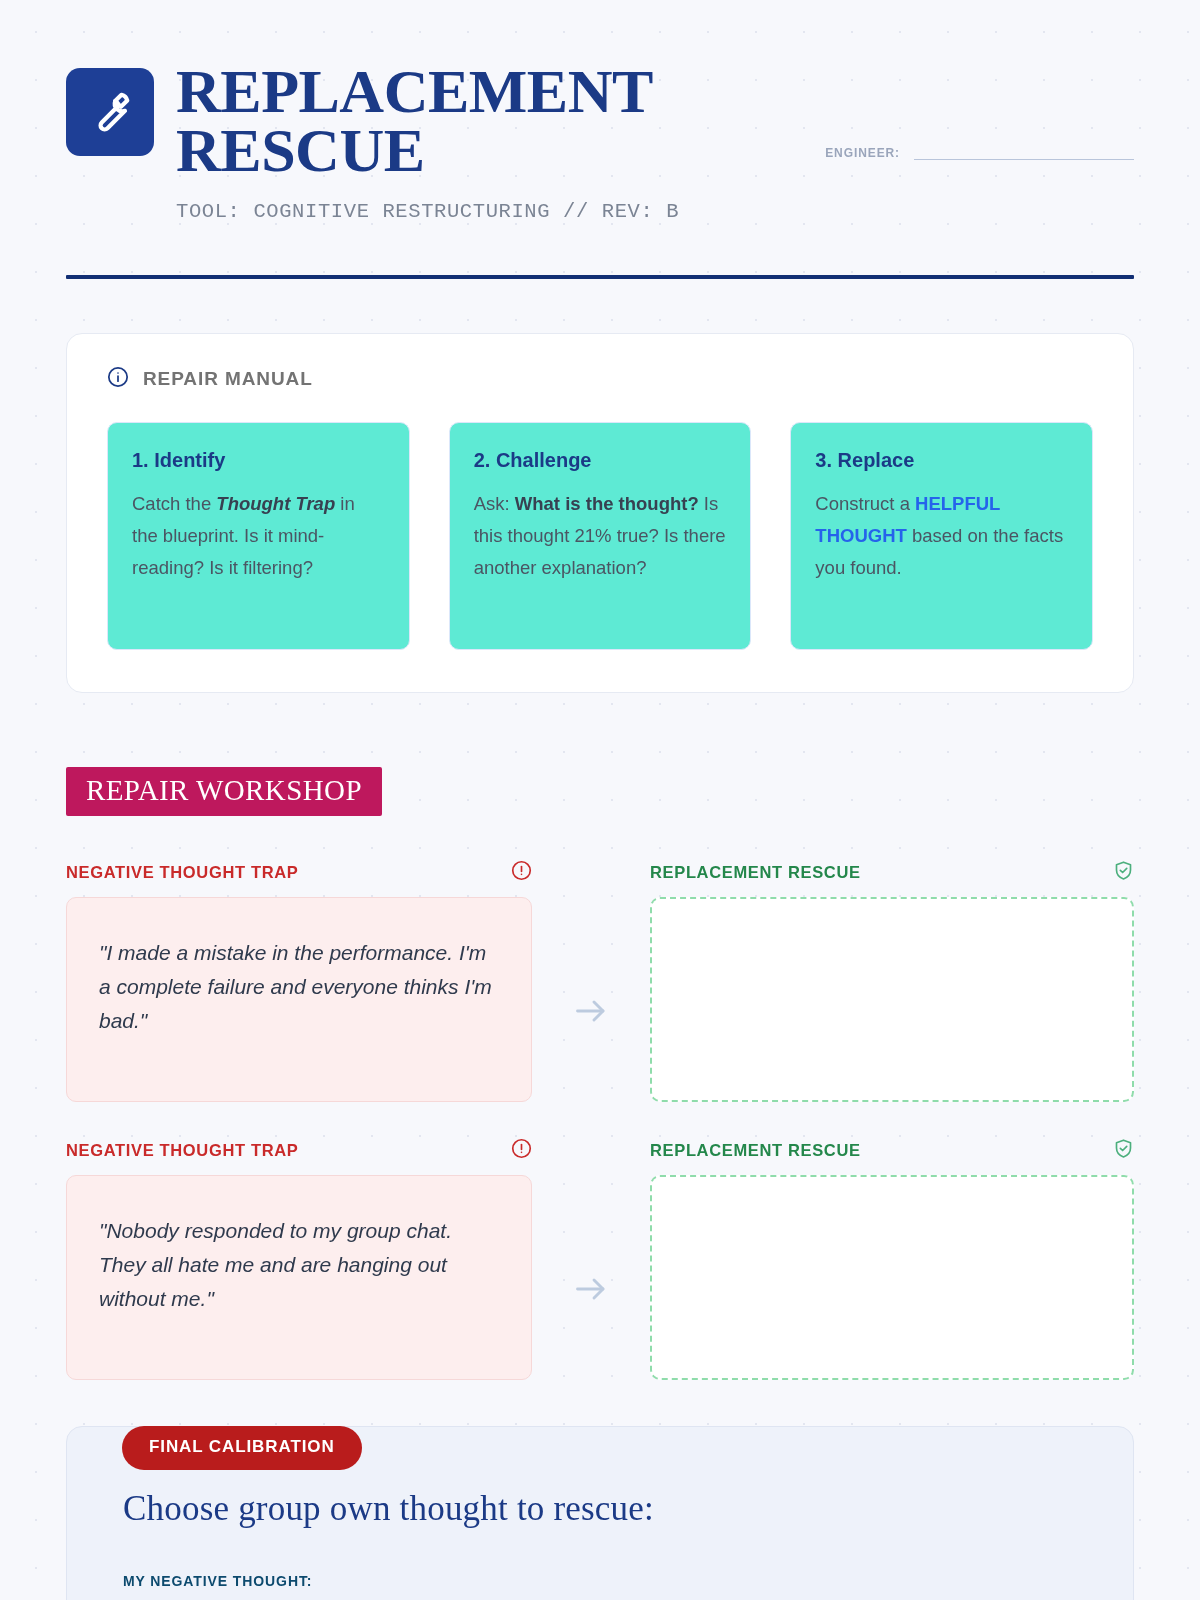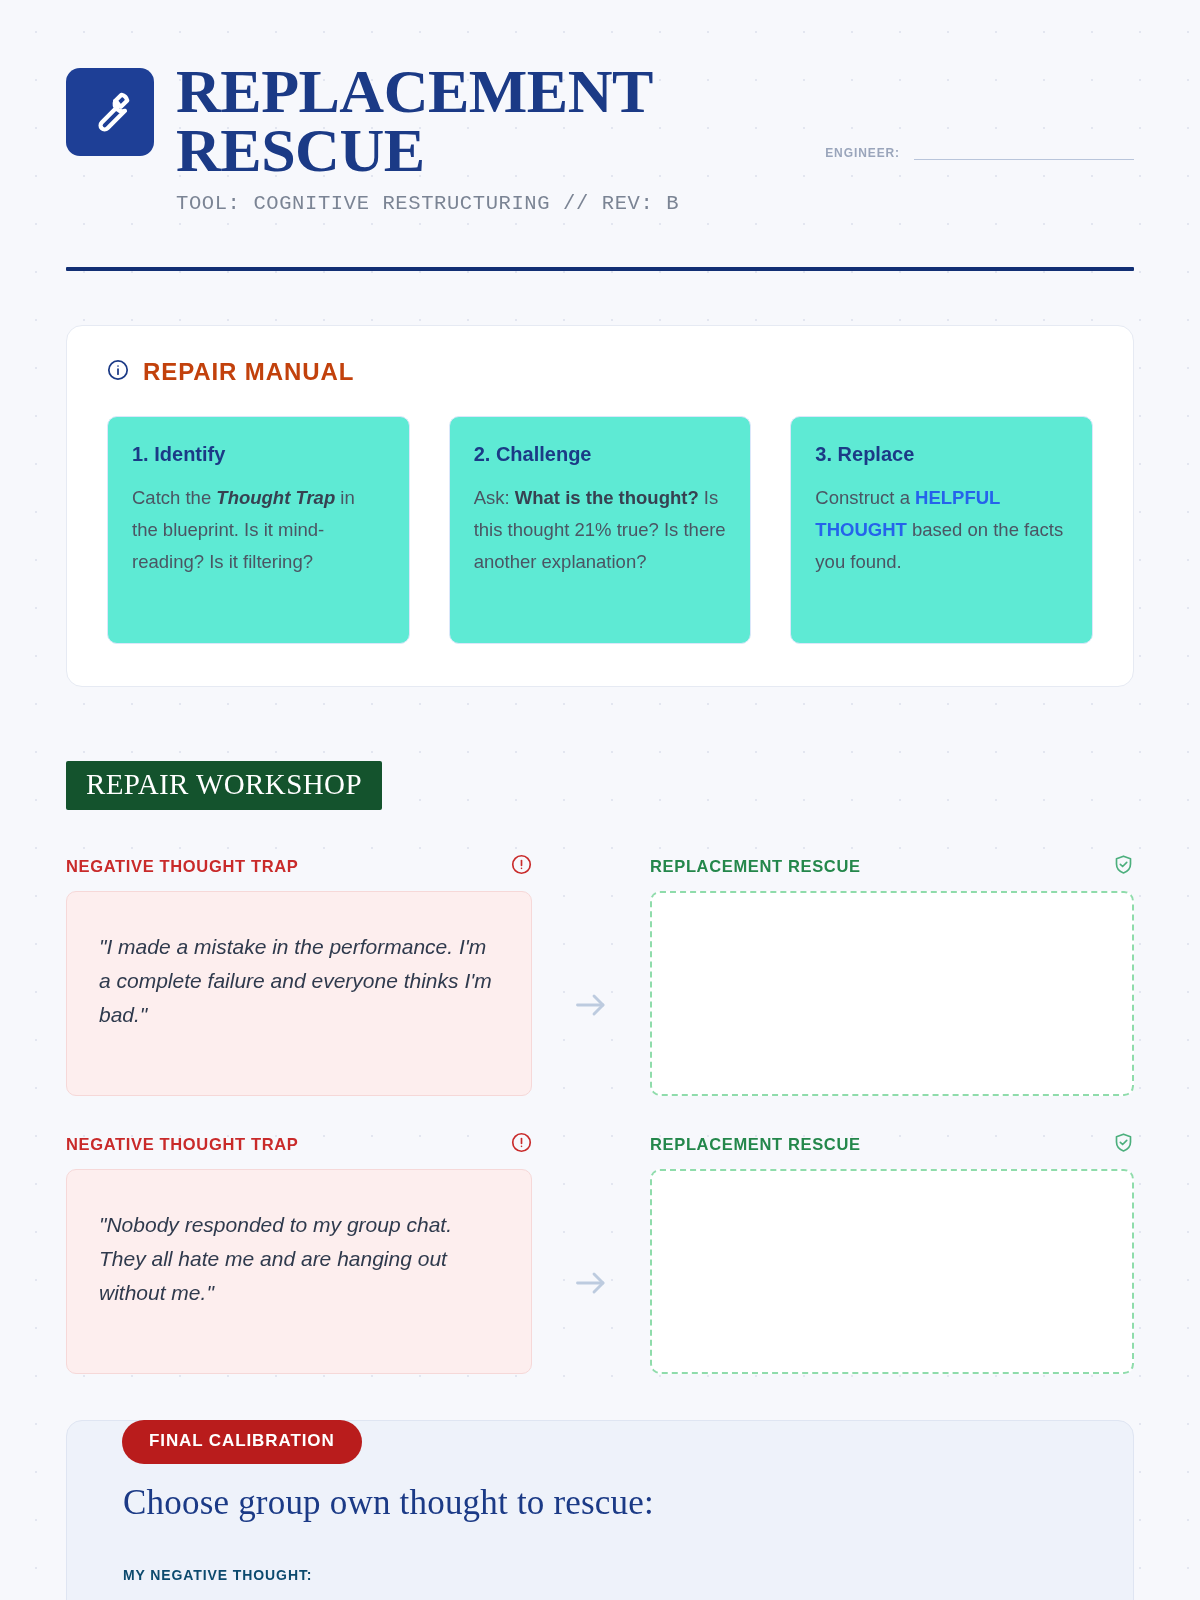--- a/index.html
+++ b/index.html
@@ -56,21 +56,21 @@
     font-family: "Liberation Serif", "DejaVu Serif", serif;
     font-weight: bold;
     font-size: 62px;
     line-height: 0.95;
     letter-spacing: -0.5px;
     color: #1b3a86;
     text-transform: uppercase;
     max-width: 430px;
   }
   .sub-title {
-    margin-top: 12px;
+    margin-top: 20px;
     font-family: "Liberation Mono", "DejaVu Sans Mono", monospace;
     font-size: 20.5px;
     letter-spacing: 0.6px;
     color: #7b8494;
     white-space: nowrap;
   }
 
   .engineer-wrap {
     display: flex;
     align-items: flex-end;
@@ -105,24 +105,24 @@
     border-radius: 16px;
     padding: 32px 40px 42px 40px;
   }
   .manual-head {
     display: flex;
     align-items: center;
     gap: 14px;
     margin-bottom: 30px;
   }
   .manual-head-title {
-    font-size: 24px;
+    font-size: 19px;
     font-weight: bold;
     letter-spacing: 0.9px;
-    color: #c2410c;
+    color: #737373;
   }
 
   .manual-steps {
     display: flex;
     gap: 39px;
   }
   .step-card {
     flex: 1 1 0;
     background: #5eead4;
     border: 1.2px solid #dbe7fa;
@@ -142,21 +142,21 @@
     color: #4b5563;
   }
   .step-body b { color: #374151; font-weight: bold; }
   .step-body i { font-weight: bold; font-style: italic; color: #374151; }
   .step-body .hl { color: #2563eb; font-weight: bold; }
 
   
   .workshop-banner {
     display: inline-block;
     margin-top: 74px;
-    background: #14532d;
+    background: #be185d;
     color: #ffffff;
     font-family: "Liberation Serif", "DejaVu Serif", serif;
     font-size: 29px;
     letter-spacing: 0.4px;
     padding: 7px 20px 9px 20px;
     border-radius: 2px;
   }
 
   .row {
     display: flex;

